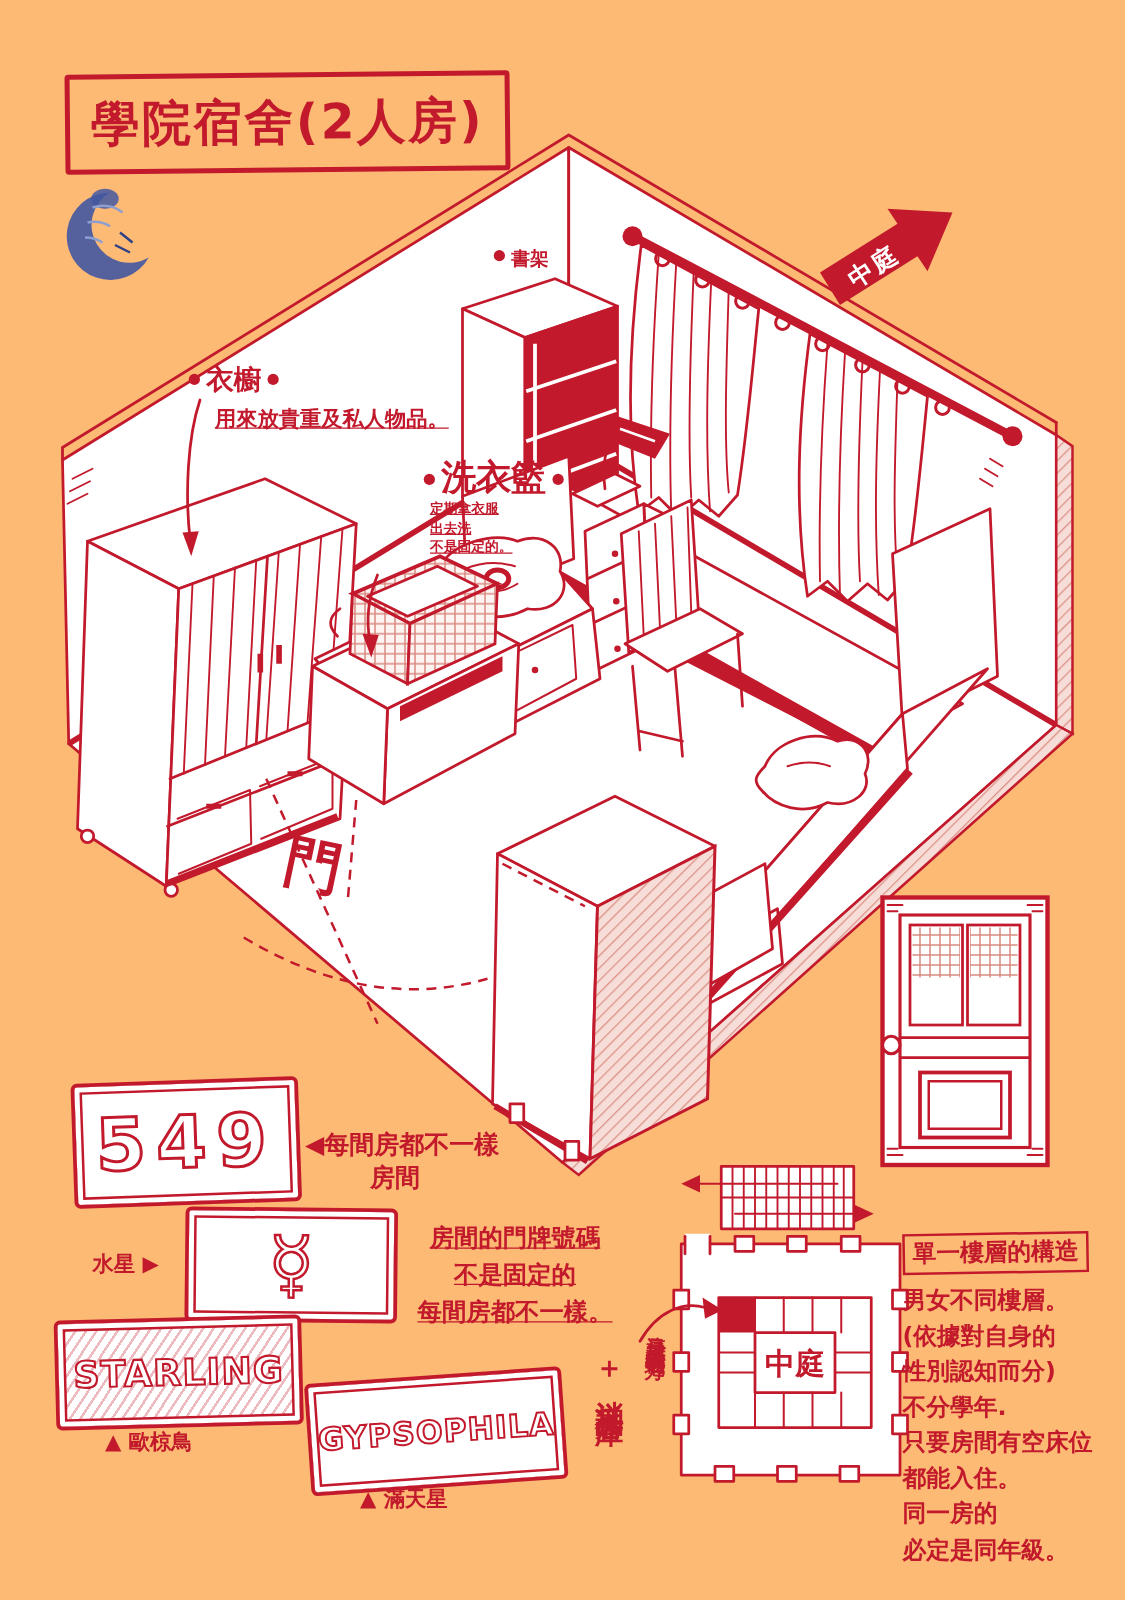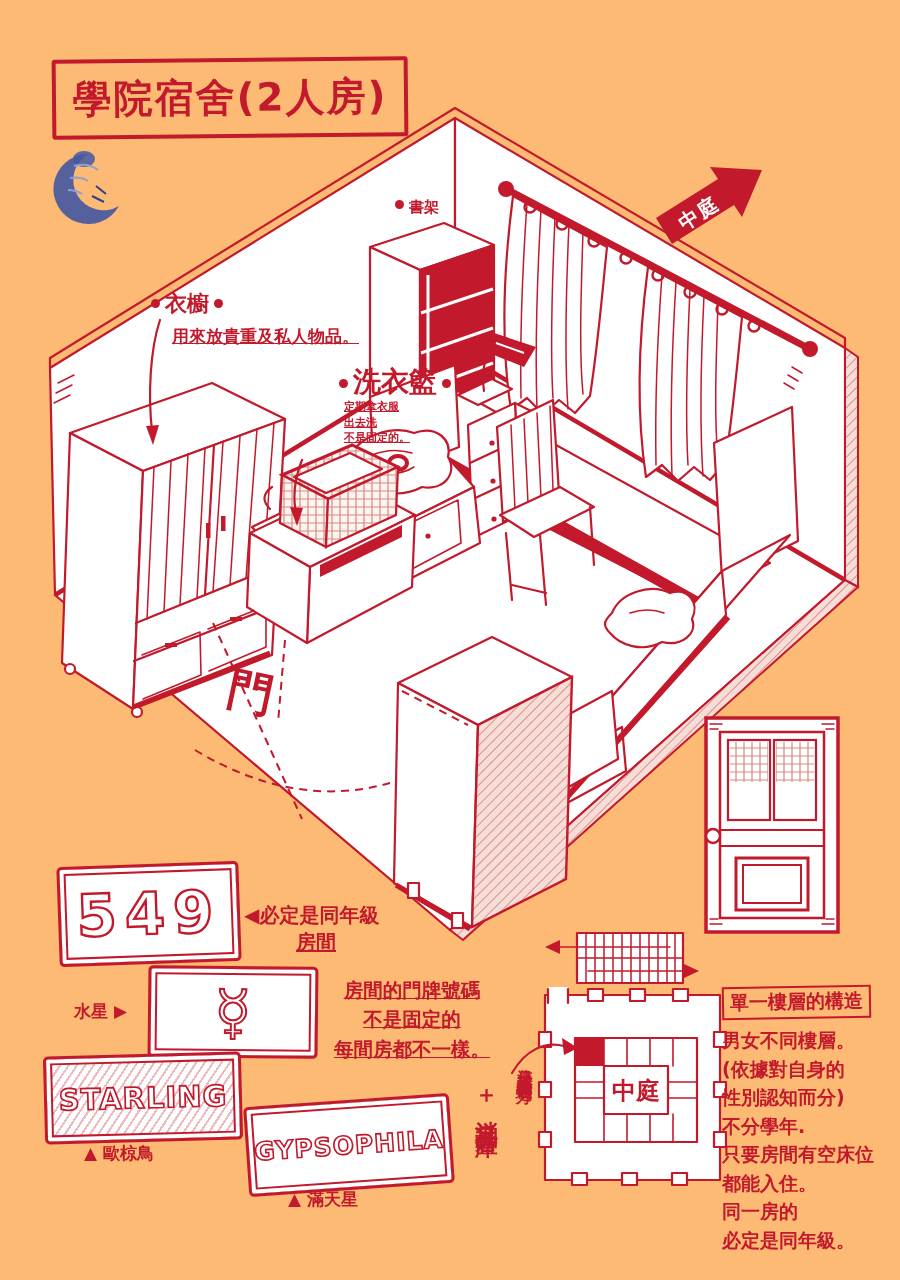--- a/index.html
+++ b/index.html
@@ -267,22 +267,22 @@
   <div class="note" style="left:344px;top:399px;font-size:11px;">
     <div>定期拿衣服</div>
     <div>出去洗</div>
     <div>不是固定的。</div>
   </div>
 
   <div class="plate" style="left:58px;top:864px;width:176px;height:94px;transform:rotate(-2deg);">
     <span class="stamp" style="font-size:58px;letter-spacing:8px;">549</span>
   </div>
   <div class="caption" style="left:244px;top:902px;font-size:20px;">
-    <div><span class="marker">◀</span><span>必定是同年級</span></div>
-    <div style="margin-left:52px;text-decoration:underline;">房間</div>
+    <div><span class="marker">◀</span><span>每間房都不一樣</span></div>
+    <div style="margin-left:52px;">房間</div>
   </div>
 
   <div class="caption" style="left:74px;top:1000px;">
     <span>水星</span> <span class="marker">▶</span>
   </div>
   <div class="plate" style="left:148px;top:966px;width:164px;height:86px;transform:rotate(0.6deg);">
     <span class="stamp" style="font-size:60px;-webkit-text-stroke-width:2px;line-height:1;">☿</span>
   </div>
 
   <div class="plate" style="left:44px;top:1054px;width:192px;height:82px;transform:rotate(-1.5deg);

